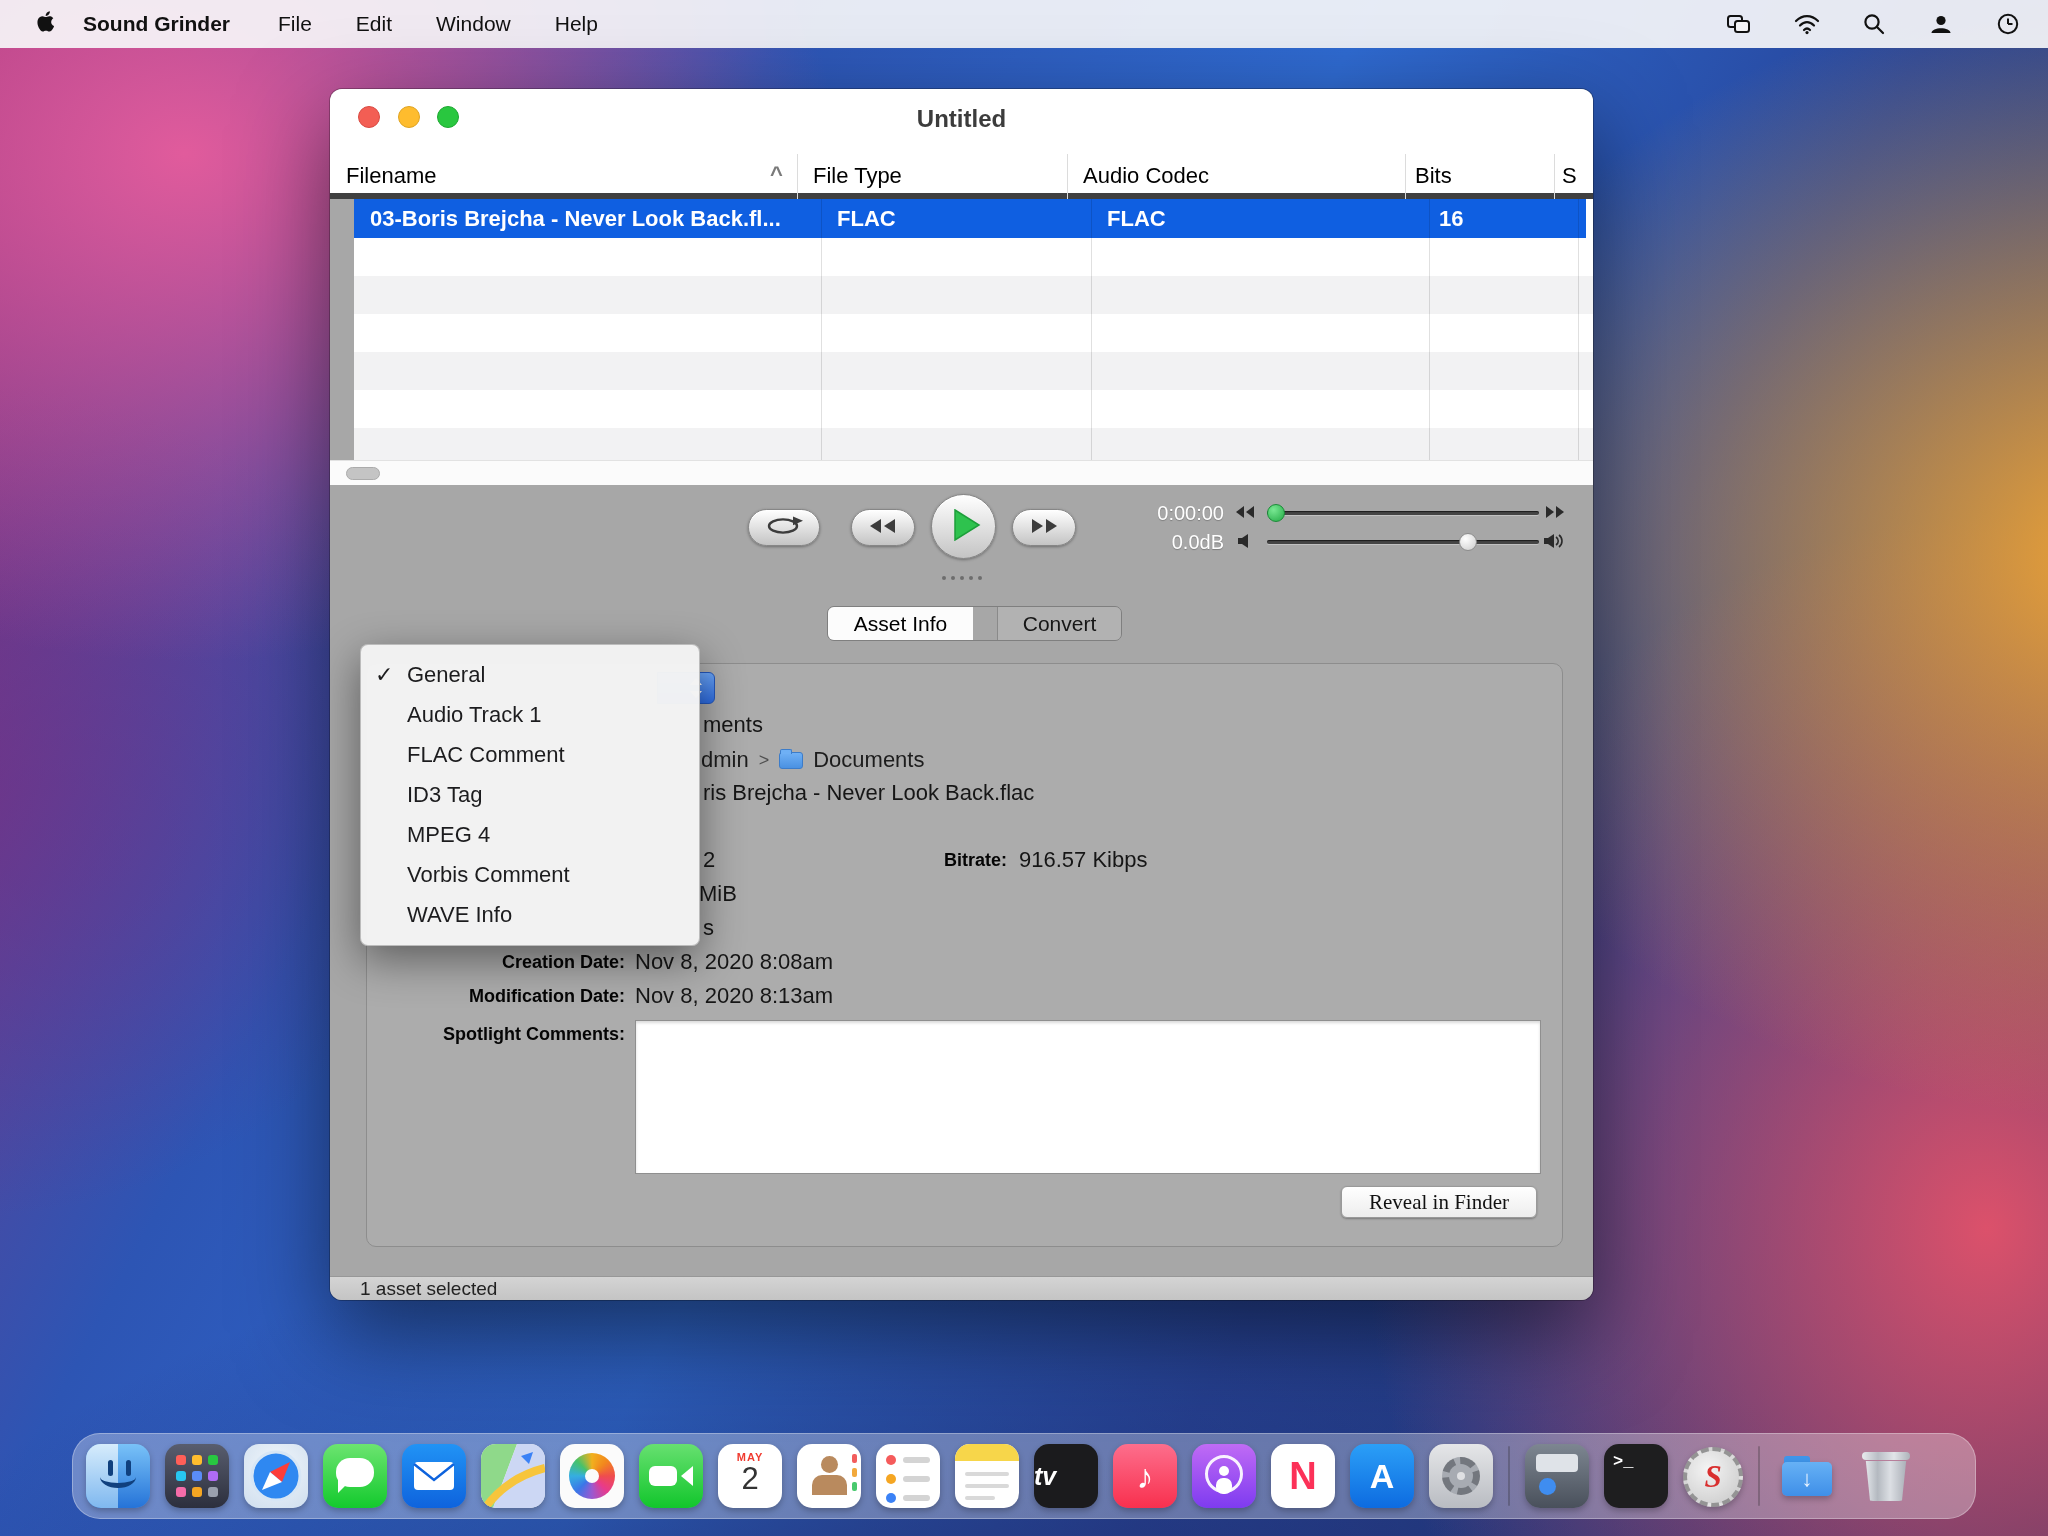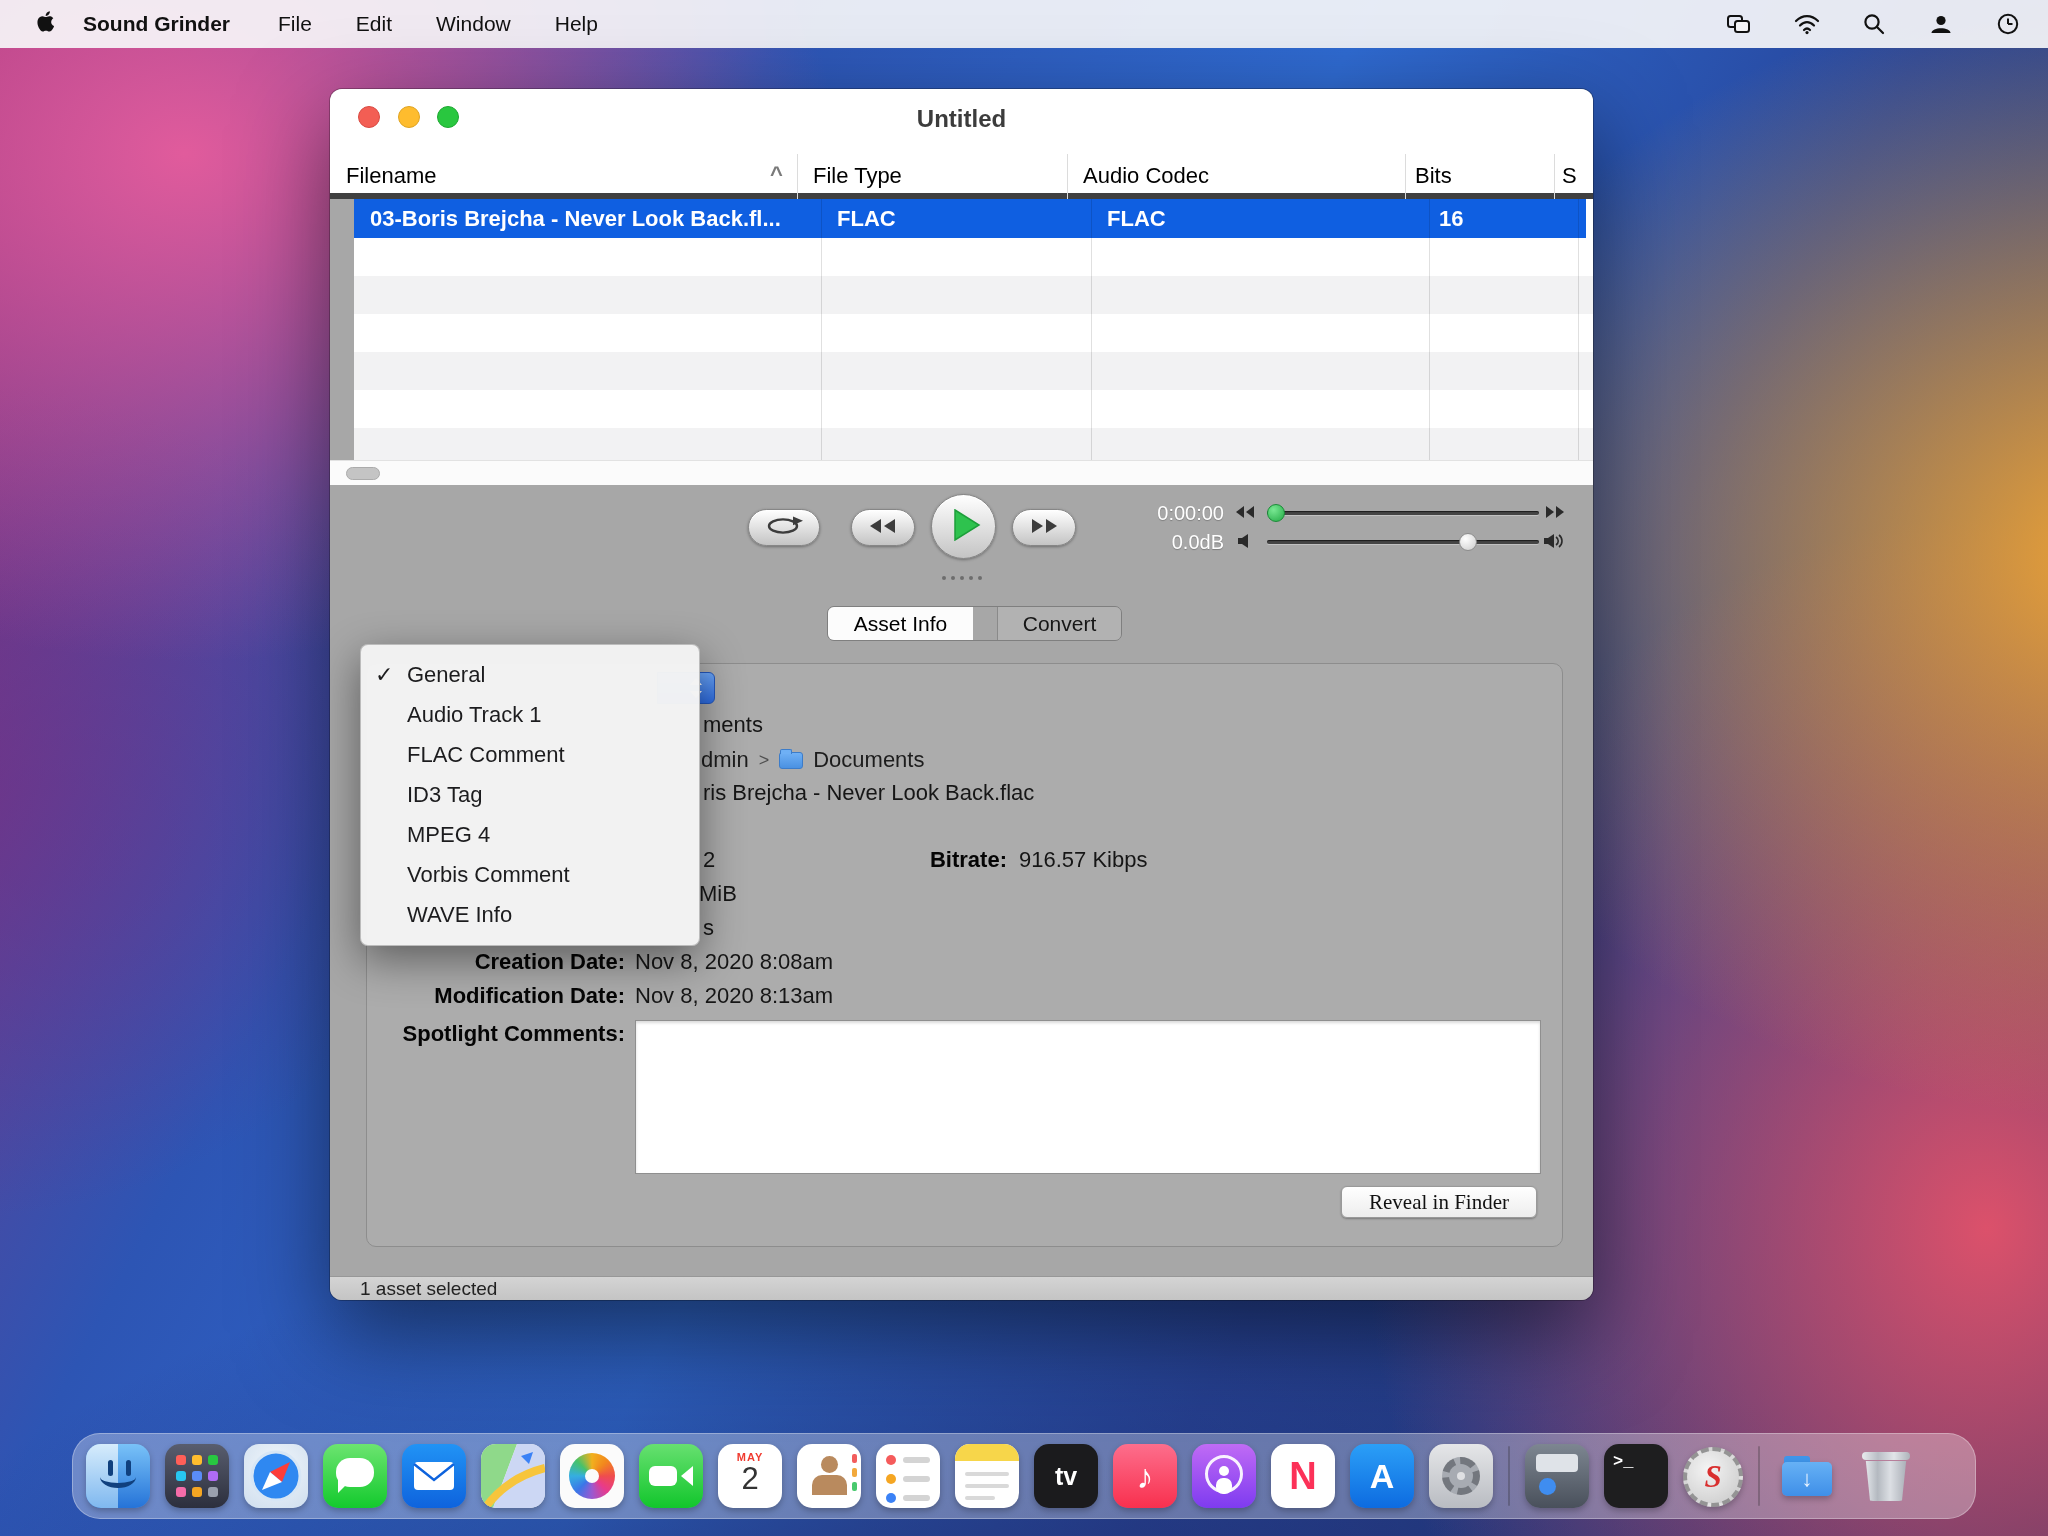--- a/index.html
+++ b/index.html
@@ -79,21 +79,21 @@
   
   .segc{ position:absolute; height:35px; display:flex; border:1px solid #7f7f7f; border-radius:7px;
     overflow:hidden; font-size:21px;gap:24px; }
   .seg{ height:33px; line-height:33px; text-align:center; background:#b2b2b2; color:#161616; }
   .seg + .seg{ border-left:1px solid #8a8a8a; }
   .seg-on{ background:#fcfcfc; color:#000; }
 
   
   .panel{ position:absolute; background:#acacac; border:1px solid #8d8d8d; border-radius:10px; }
   .frag{ position:absolute; font-size:22px; color:#161616; height:28px; line-height:28px; white-space:nowrap; }
-  .plabel{ position:absolute; font-size:22px; font-weight:700; color:#050505; height:28px; line-height:28px;
+  .plabel{ position:absolute; font-size:18px; font-weight:700; color:#050505; height:28px; line-height:28px;
     text-align:right; white-space:nowrap; }
   .pval{ position:absolute; font-size:22px; color:#161616; height:28px; line-height:28px; white-space:nowrap; }
   .crumb{ position:absolute; display:flex; align-items:center; gap:10px; font-size:22px; color:#1d1d1d;
     height:30px; }
   .crumb .sep{ color:#4f4f4f; font-size:18px; }
   .foldico{ width:24px; height:17px; background:linear-gradient(180deg,#6fb0f5,#4a91e2);
     border:1px solid #3c7cc9; border-radius:3px; position:relative; display:inline-block; }
   .foldico::before{ content:""; position:absolute; left:0; top:-4px; width:10px; height:4px;
     background:#6fb0f5; border:1px solid #3c7cc9; border-bottom:none; border-radius:2px 2px 0 0; }
   .popcap{ position:absolute; background:linear-gradient(180deg,#6aa5f8,#2e6de4);
@@ -169,22 +169,22 @@
 
   .ic-rem{ background:#fff; padding:11px 10px; display:flex; flex-direction:column; gap:9px; }
   .rem-row{ display:flex; align-items:center; gap:7px; }
   .rem-row i{ width:10px; height:10px; border-radius:50%; display:block; }
   .rem-row u{ width:27px; height:6px; border-radius:3px; background:#d4d4d4; display:block; }
 
   .ic-notes{ background:#fff; }
   .notes-top{ position:absolute; left:0; top:0; width:64px; height:17px; background:#f7d64a; }
   .notes-line{ position:absolute; left:10px; width:44px; height:4px; border-radius:2px; background:#d9d9d9; }
 
-  .ic-tv{ background:#1b1b1d; display:flex; align-items:center; justify-content:center;
-    color:#fff; font-size:25px; font-weight:700; }
+  .ic-tv{ background:#1b1b1d; display:flex; align-items:center; 
+    color:#fff; font-size:25px; font-weight:700;font-style:italic; }
   .ic-music{ background:linear-gradient(180deg,#fd6e8c,#f8304e); display:flex; align-items:center;
     justify-content:center; color:#fff; font-size:34px; }
   .ic-pod{ background:linear-gradient(180deg,#c06bf5,#7e3bf0); }
   .pod-ring{ position:absolute; left:13px; top:11px; width:38px; height:38px; border-radius:50%;
     border:3px solid rgba(255,255,255,.92); }
   .pod-head{ position:absolute; left:27px; top:22px; width:10px; height:10px; border-radius:50%; background:#fff; }
   .pod-body{ position:absolute; left:24px; top:34px; width:16px; height:16px; border-radius:7px; background:#fff; }
 
   .ic-news{ background:#fff; display:flex; align-items:center; justify-content:center;
     color:#fc3158; font-size:38px; font-weight:700; }

